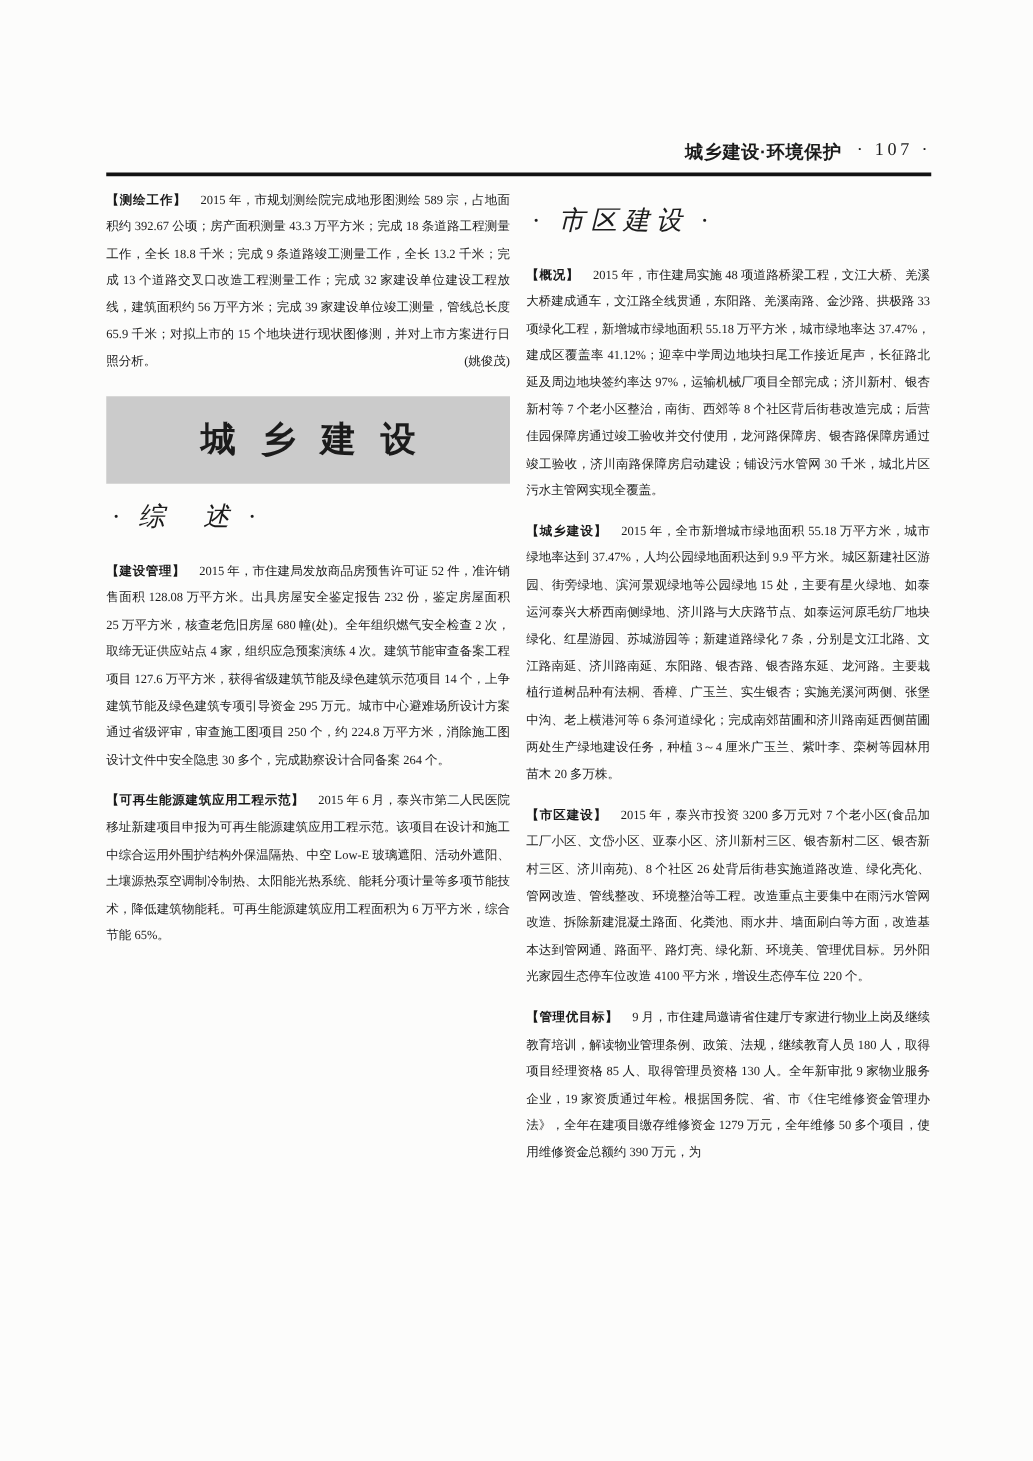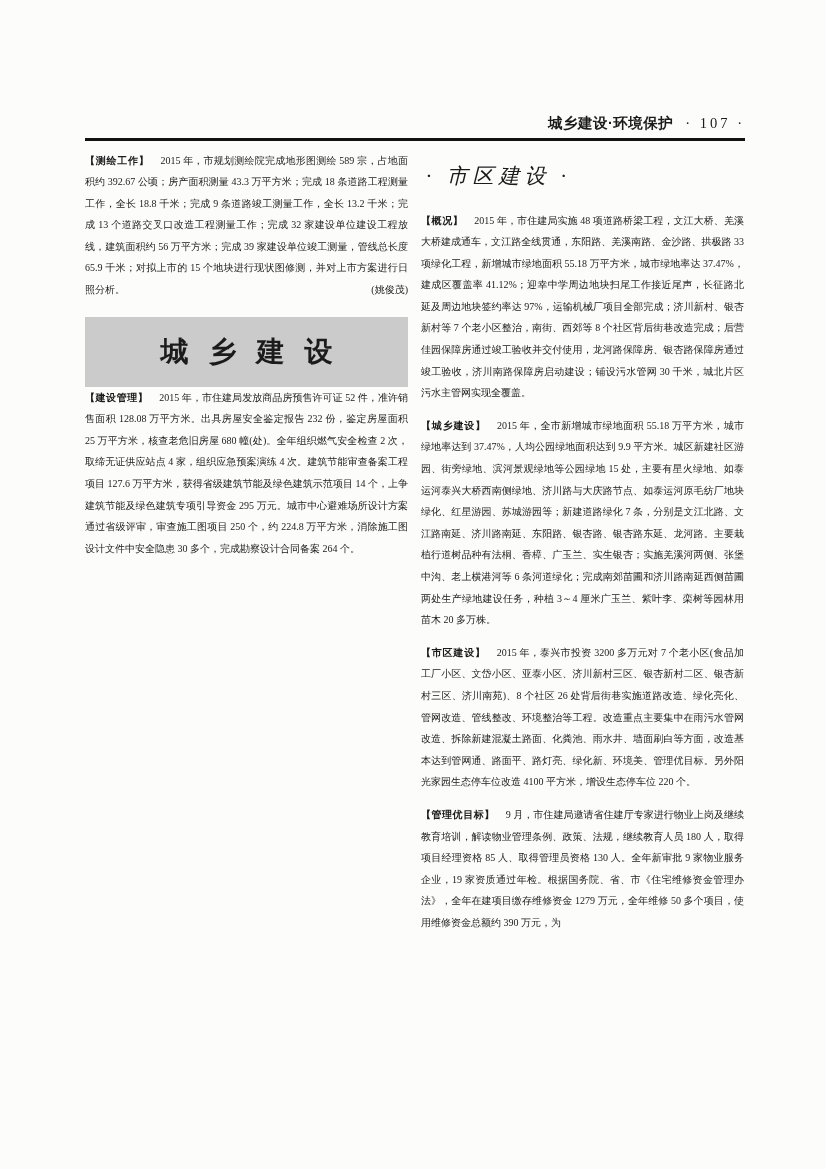--- a/index.html
+++ b/index.html
@@ -6,21 +6,21 @@
   body {
     width: 826px; height: 1169px;
     background: #fcfcfb;
     color: #1b1b1b;
     font-family: "Liberation Serif", "DejaVu Serif", serif;
     overflow: hidden;
     box-sizing: border-box;
     padding: 112px 81px 0 85px;
   }
   .page-header {
-    display: flex; justify-content: flex-end; align-items: center;
+    display: flex; justify-content: flex-end; align-items: flex-start;
     gap: 12px; height: 22px;
   }
   .header-section {
     font-family: "Liberation Sans", "DejaVu Sans", sans-serif;
     font-weight: bold; font-size: 14.5px; letter-spacing: 0.5px;
   }
   .header-page { font-size: 14.5px; letter-spacing: 3px; }
   .header-rule { height: 2.5px; background: #121212; margin-top: 4px; }
   .columns { display: flex; gap: 13px; margin-top: 9px; }
   .col { flex: 0 0 323px; width: 323px; }
@@ -64,26 +64,30 @@
   <div class="col">
 
     <p class="entry">
       <b class="entry-head">【测绘工作】</b><span>2015 年，市规划测绘院完成地形图测绘 589 宗，占地面积约 392.67 公顷；房产面积测量 43.3 万平方米；完成 18 条道路工程测量工作，全长 18.8 千米；完成 9 条道路竣工测量工作，全长 13.2 千米；完成 13 个道路交叉口改造工程测量工作；完成 32 家建设单位建设工程放线，建筑面积约 56 万平方米；完成 39 家建设单位竣工测量，管线总长度 65.9 千米；对拟上市的 15 个地块进行现状图修测，并对上市方案进行日照分析。</span><span class="signature">(姚俊茂)</span>
     </p>
 
     <div class="banner">
       <span class="banner-title">城乡建设</span>
     </div>
 
+    <div class="section-heading first">· 综　述 ·</div>
 
 
     <p class="entry">
       <b class="entry-head">【建设管理】</b><span>2015 年，市住建局发放商品房预售许可证 52 件，准许销售面积 128.08 万平方米。出具房屋安全鉴定报告 232 份，鉴定房屋面积 25 万平方米，核查老危旧房屋 680 幢(处)。全年组织燃气安全检查 2 次，取缔无证供应站点 4 家，组织应急预案演练 4 次。建筑节能审查备案工程项目 127.6 万平方米，获得省级建筑节能及绿色建筑示范项目 14 个，上争建筑节能及绿色建筑专项引导资金 295 万元。城市中心避难场所设计方案通过省级评审，审查施工图项目 250 个，约 224.8 万平方米，消除施工图设计文件中安全隐患 30 多个，完成勘察设计合同备案 264 个。</span>
     </p>
 
+    <p class="entry">
+      <b class="entry-head">【可再生能源建筑应用工程示范】</b><span>2015 年 6 月，泰兴市第二人民医院移址新建项目申报为可再生能源建筑应用工程示范。该项目在设计和施工中综合运用外围护结构外保温隔热、中空 Low-E 玻璃遮阳、活动外遮阳、土壤源热泵空调制冷制热、太阳能光热系统、能耗分项计量等多项节能技术，降低建筑物能耗。可再生能源建筑应用工程面积为 6 万平方米，综合节能 65%。</span>
+    </p>
 
   </div>
 
   <div class="col">
 
     <div class="section-heading first">· 市区建设 ·</div>
 
     <p class="entry">
       <b class="entry-head">【概况】</b><span>2015 年，市住建局实施 48 项道路桥梁工程，文江大桥、羌溪大桥建成通车，文江路全线贯通，东阳路、羌溪南路、金沙路、拱极路 33 项绿化工程，新增城市绿地面积 55.18 万平方米，城市绿地率达 37.47%，建成区覆盖率 41.12%；迎幸中学周边地块扫尾工作接近尾声，长征路北延及周边地块签约率达 97%，运输机械厂项目全部完成；济川新村、银杏新村等 7 个老小区整治，南街、西郊等 8 个社区背后街巷改造完成；后营佳园保障房通过竣工验收并交付使用，龙河路保障房、银杏路保障房通过竣工验收，济川南路保障房启动建设；铺设污水管网 30 千米，城北片区污水主管网实现全覆盖。</span>
     </p>

